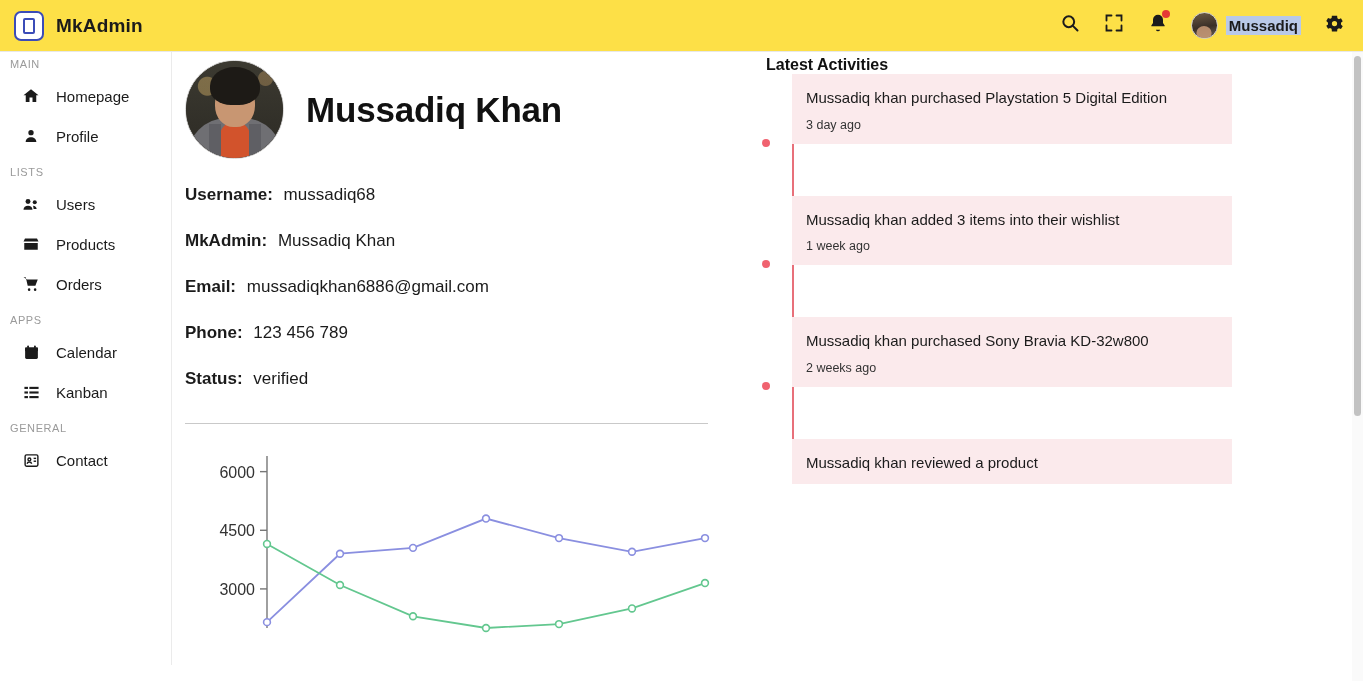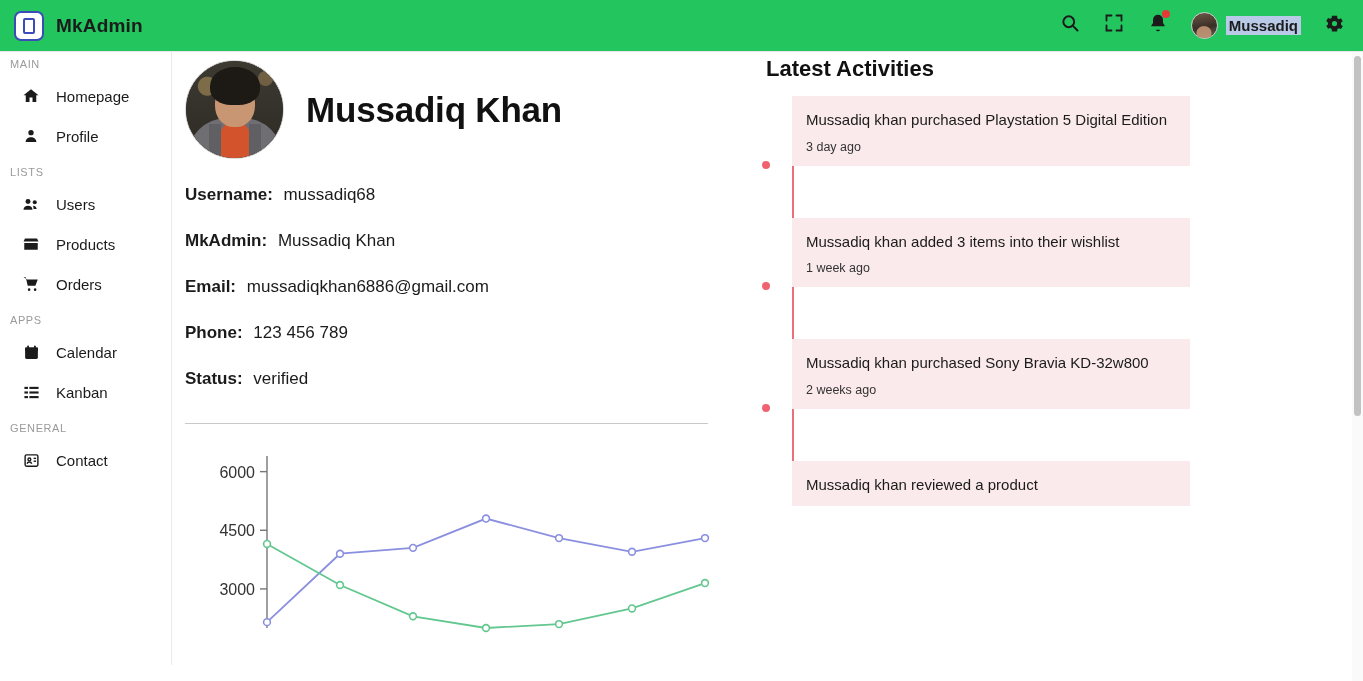--- a/index.html
+++ b/index.html
@@ -7,21 +7,21 @@
     width: 1363px; height: 681px;
     font-family: "Liberation Sans", sans-serif;
     background: #ffffff;
     overflow: hidden;
   }
   #app { position: relative; width: 1363px; height: 681px; }
 
   
   .topbar {
     position: absolute; top: 0; left: 0; width: 1363px; height: 52px;
-    background: #22c55e;
+    background: #fde047;
     border-bottom: 1px solid #e8e8e8;
     display: flex; align-items: center;
     z-index: 20;
   }
   .brand { display: flex; align-items: center; gap: 12px; padding-left: 14px; }
   .brand-logo {
     width: 30px; height: 30px; border-radius: 7px;
     background: #ffffff; border: 2px solid #3b4cb8;
     display: flex; align-items: center; justify-content: center;
   }
@@ -108,34 +108,34 @@
   .divider {
     margin-top: 34px; width: 523px; height: 1px; background: #c9c9c9;
   }
 
   
   .chart-wrap { position: relative; margin-top: 22px; width: 540px; height: 190px; }
   .chart-wrap svg { display: block; }
 
   
   .activities { position: absolute; left: 594px; top: 4px; width: 560px; }
-  .act-title { font-size: 22px; font-weight: bold; color: #111; margin-bottom: 14px; }
+  .act-title { font-size: 16px; font-weight: bold; color: #111; }
   .timeline { position: relative; padding-left: 26px; }
   .timeline::before {
     content: ""; position: absolute; left: 26px; top: 0; bottom: 0;
     width: 1.5px; background: #e8707a;
   }
   .act-item { position: relative; margin-bottom: 52px; }
   .act-dot {
     position: absolute; left: -30px; bottom: -3px;
     width: 8px; height: 8px; border-radius: 50%; background: #f0626f;
   }
   .act-card {
     background: #fbeaec; padding: 14px 16px 12px 14px;
-    width: 398px;
+    width: 440px;
   }
   .act-text { font-size: 15px; color: #1b1b1b; line-height: 1.3; }
   .act-time { font-size: 12.5px; color: #333; margin-top: 10px; }
 
   
   .scrollbar {
     position: absolute; right: 0; top: 52px; width: 11px; height: 629px;
     background: #fafafa;
   }
   .scroll-thumb {

